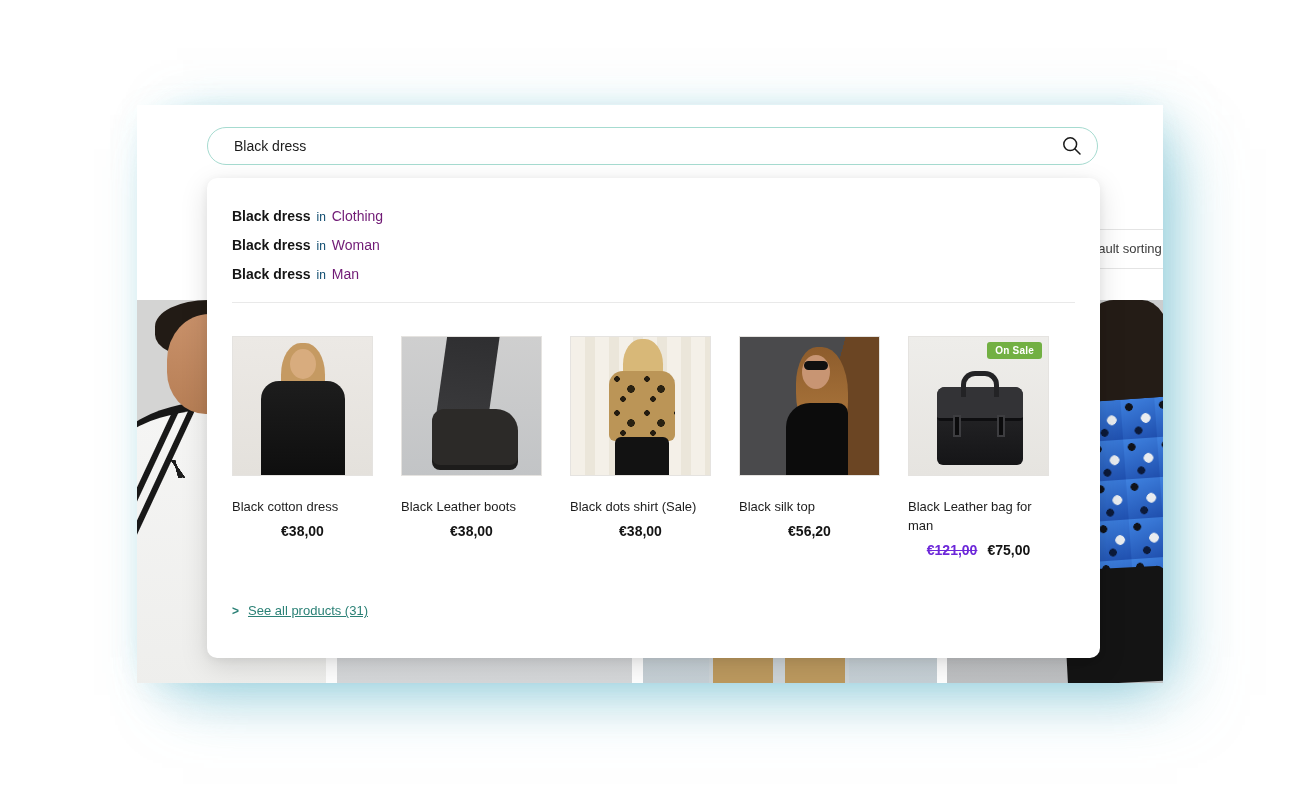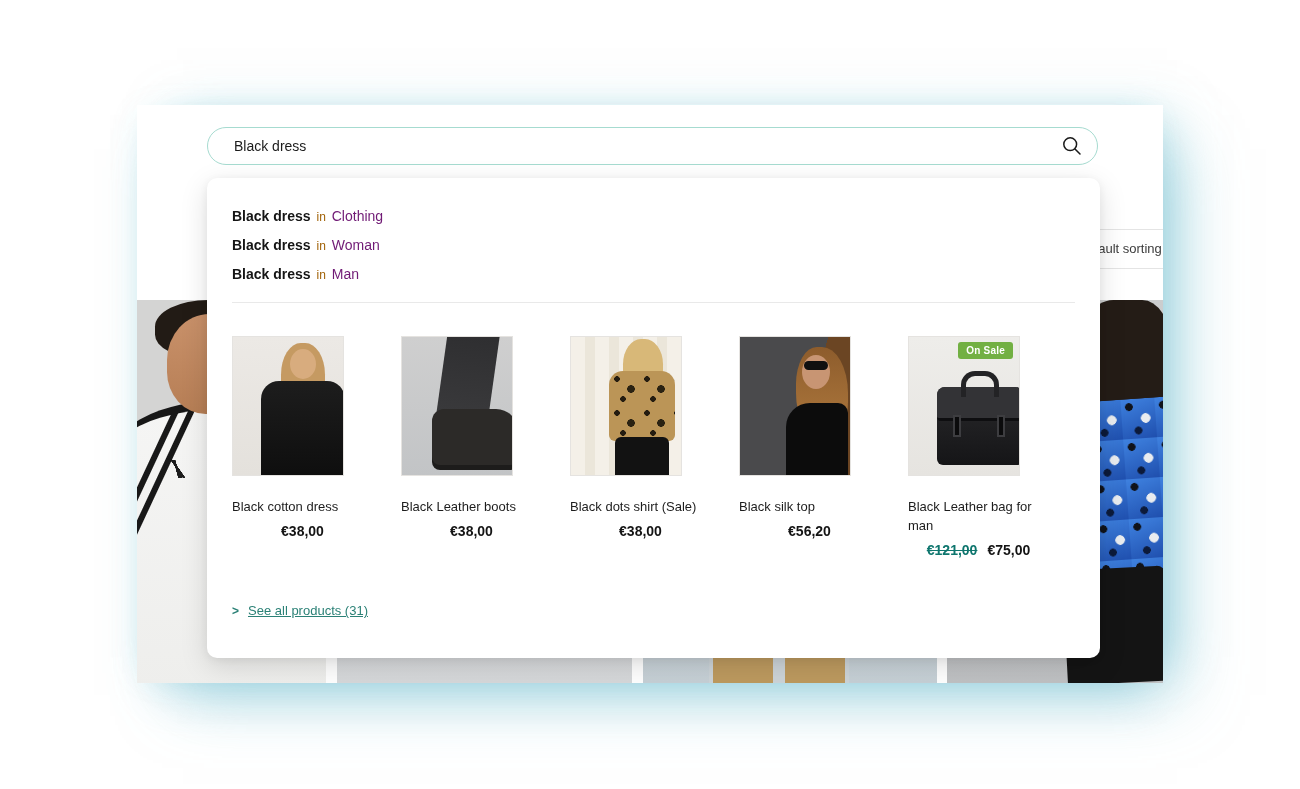--- a/index.html
+++ b/index.html
@@ -72,27 +72,27 @@
 
   
   .panel {
     position:absolute; left:70px; top:73px; width:893px; height:480px;
     background:#ffffff; border-radius:10px;
     box-shadow:0 8px 28px rgba(0,0,0,0.13), 0 2px 8px rgba(0,0,0,0.06);
   }
   .suggestions { padding:24px 25px 0; }
   .suggestion { line-height:28px; font-size:14px; cursor:pointer; white-space:nowrap; }
   .suggestion .q { font-weight:bold; color:#151515; }
-  .suggestion .in { font-size:12px; color:#a16207; padding:0 2px;text-align:center; }
+  .suggestion .in { font-size:12px; color:#0c4a6e; padding:0 2px;text-align:center; }
   .suggestion .cat { color:#701a75; }
   .divider { height:1px; background:#e9e9e9; margin:13px 25px 0; }
 
   .products { display:flex; gap:28px; padding:33px 25px 0; }
   .card { width:141px; }
-  .card-img { position:relative; width:112px; height:140px; border:1px solid #e5e3e0; overflow:hidden; cursor:pointer; }
+  .card-img { position:relative; width:141px; height:140px; border:1px solid #e5e3e0; overflow:hidden; cursor:pointer; }
   .decor { position:absolute; }
 
   .img-dress { background:linear-gradient(180deg,#ece9e5,#e4e1dc); }
   .img-dress .hair { left:48px; top:6px; width:44px; height:70px; background:#c59a62; border-radius:45% 45% 40% 40%; }
   .img-dress .face { left:57px; top:12px; width:26px; height:30px; background:#d8ac7e; border-radius:50%; }
   .img-dress .gown { left:28px; top:44px; width:84px; height:96px; background:linear-gradient(180deg,#1d1d1d,#0e0e0e); border-radius:18px 18px 0 0; }
 
   .img-boots { background:linear-gradient(180deg,#cfcfcf,#c2c4c6); }
   .img-boots .jeans { left:40px; top:-8px; width:52px; height:92px; background:linear-gradient(180deg,#2e2e30,#3a3a3c); transform:rotate(8deg); }
   .img-boots .boot { left:30px; top:72px; width:86px; height:56px; background:#2c2a28; border-radius:12px 22px 8px 8px; box-shadow:0 5px 0 #1d1c1b; }
@@ -119,21 +119,21 @@
   .img-bag .buckle1 { left:44px; top:78px; width:8px; height:22px; background:#0b0b0c; border:2px solid #3d3d40; }
   .img-bag .buckle2 { left:88px; top:78px; width:8px; height:22px; background:#0b0b0c; border:2px solid #3d3d40; }
 
   .badge {
     position:absolute; right:6px; top:5px; background:#72b043; color:#ffffff;
     font-size:10px; font-weight:bold; padding:3px 8px; border-radius:3px; letter-spacing:0.2px;
   }
 
   .card-title { margin-top:21px; font-size:13px; line-height:19px; color:#1d1d1d; cursor:pointer; }
   .card-price { margin-top:7px; font-size:14px; font-weight:bold; color:#141414;text-align:center; }
-  .old-price { color:#0f766e; text-decoration:line-through; margin-right:10px; }
+  .old-price { color:#6d28d9; text-decoration:line-through; margin-right:10px; }
 
   .see-all { position:absolute; left:25px; bottom:40px; font-size:13px; color:#2b8176; display:flex; align-items:center; gap:9px; cursor:pointer; }
   .see-all .arrow { font-size:12px; font-weight:bold; }
   .see-all .link { text-decoration:underline; }
 </style>
 </head>
 <body>
 
 <div class="stage">
 

